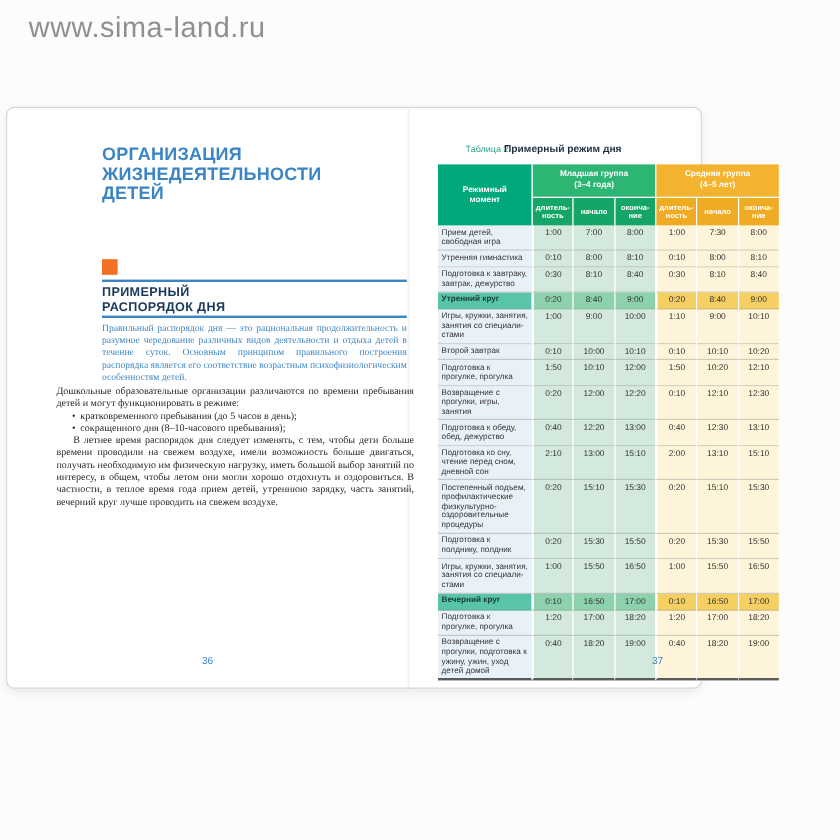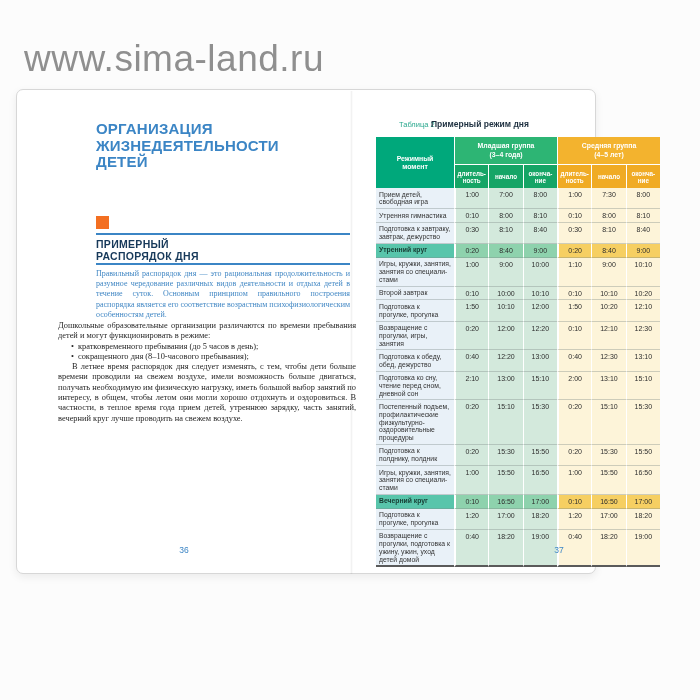--- a/index.html
+++ b/index.html
@@ -1,21 +1,21 @@
 <!DOCTYPE html>
 <html><head>
 <meta charset="utf-8">
 <style>
   * { margin:0; padding:0; box-sizing:border-box; }
   html,body { width:700px; height:700px; }
   body { font-family:"Liberation Sans", sans-serif; background:#fcfcfc; position:relative; overflow:hidden; }
 
-  .watermark { position:absolute; left:24px; top:10px; font-size:37px; color:#8f8f8f; letter-spacing:0.5px;margin-top:28px; }
-
-  .spread { position:absolute; left:16px; top:89px; width:580px; height:485px; background:#ffffff;
+  .watermark { position:absolute; left:24px; top:10px; font-size:24px; color:#8f8f8f; letter-spacing:0.5px; }
+
+  .spread { position:absolute; left:5px; top:89px; width:580px; height:485px; background:#ffffff;
             border:1px solid #d7d7d7; border-radius:7px; box-shadow:0 3px 8px rgba(0,0,0,0.07); }
   .seam { position:absolute; left:333px; top:1px; width:3px; height:483px;
           background:linear-gradient(to right, rgba(0,0,0,0), rgba(0,0,0,0.05), rgba(0,0,0,0)); }
 
   
   .chapter-title { position:absolute; left:79px; top:31px; width:260px;
       font-size:15px; font-weight:bold; color:#3b85c5; line-height:16.5px; letter-spacing:0.2px;
       white-space:pre-line; }
   .orange-square { position:absolute; left:79px; top:126px; width:13px; height:13px; background:#f36f21; }
   .rule-blue { position:absolute; left:79px; height:2px; width:254px; background:#3b85c5; }

